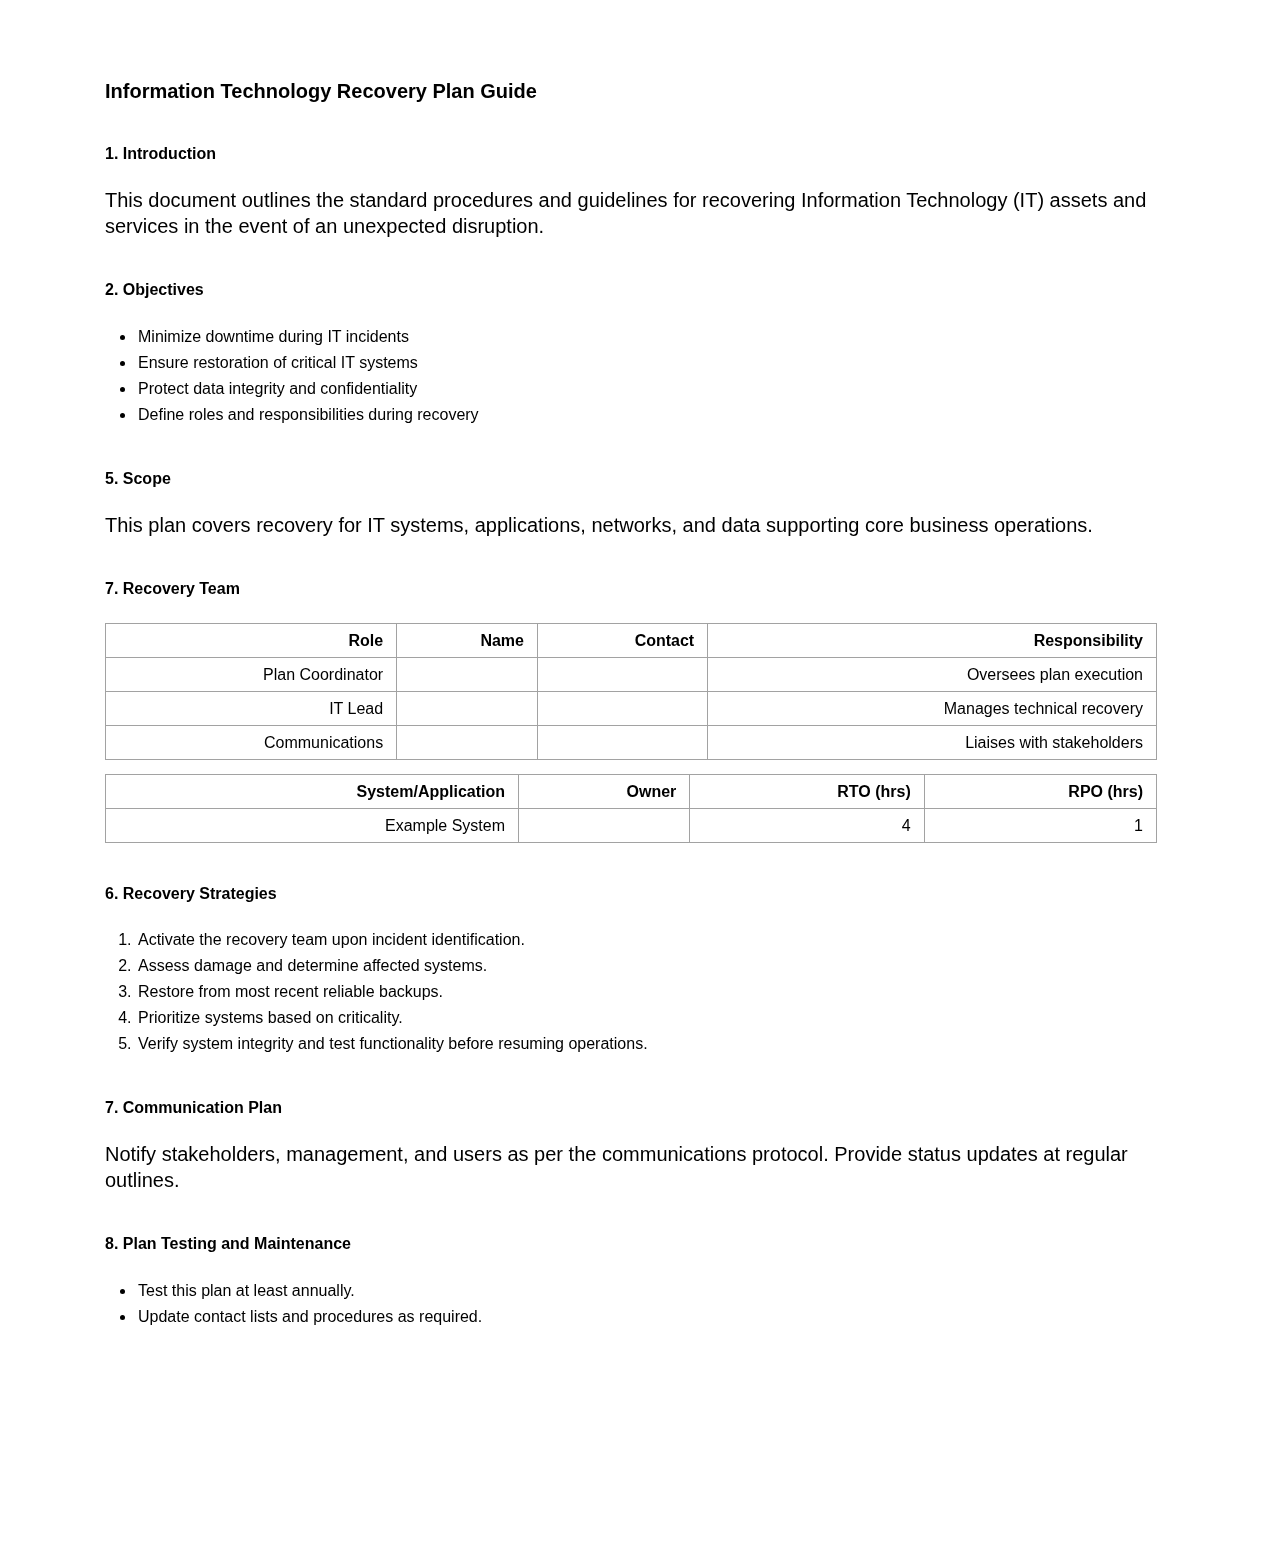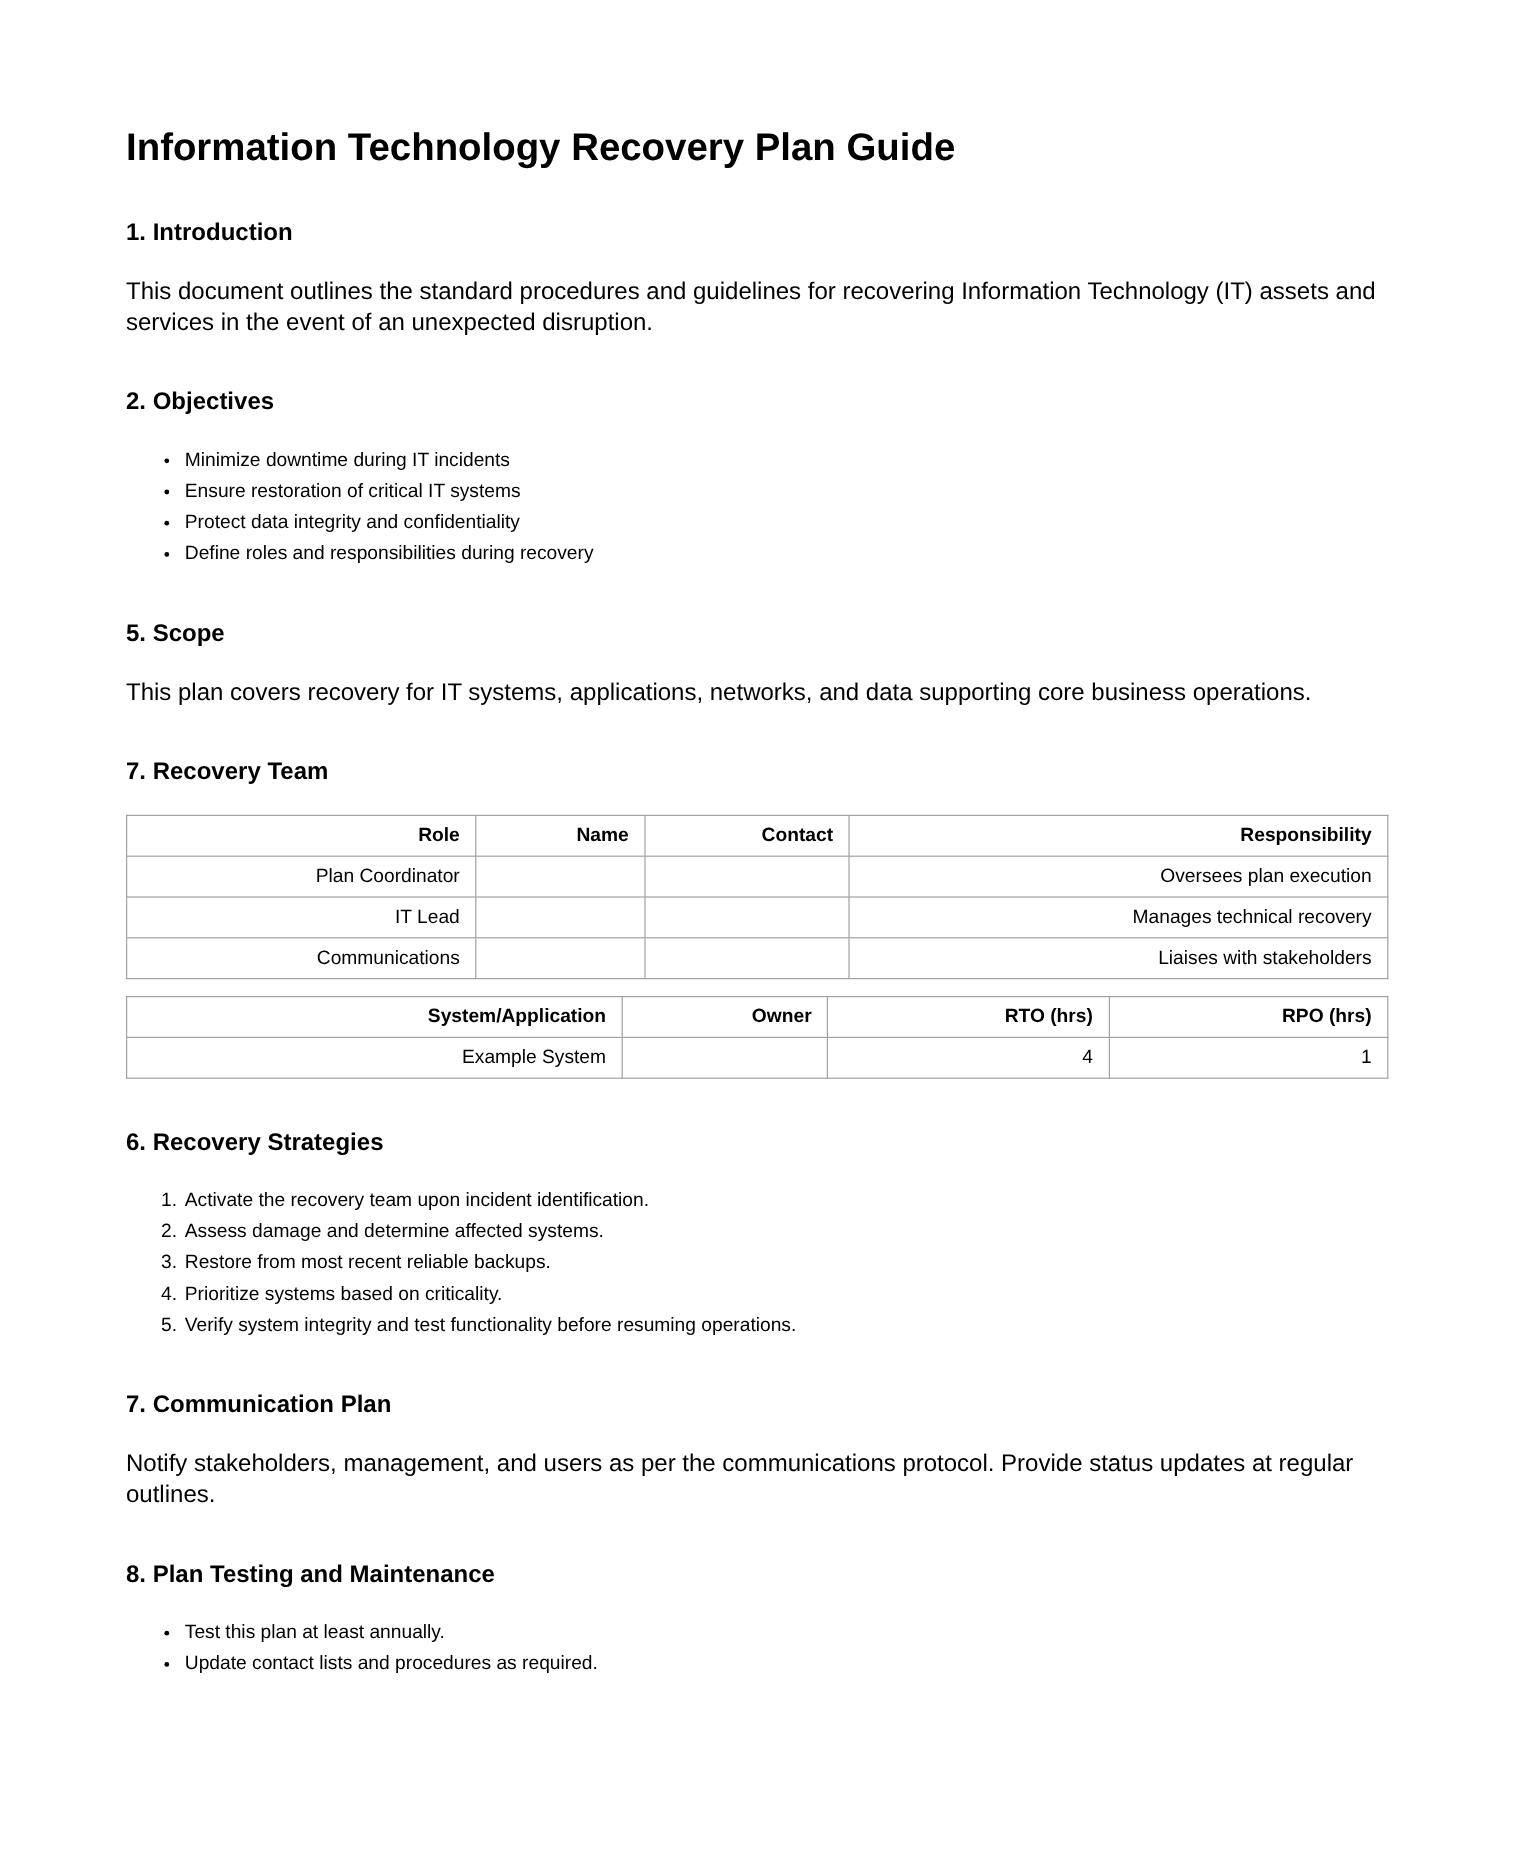--- a/index.html
+++ b/index.html
@@ -11,41 +11,41 @@
     width: 1263px;
     min-height: 1549px;
     font-family: "Liberation Sans", sans-serif;
     color: #000000;
   }
   .page {
     padding: 0 106px 60px 105px;
     box-sizing: border-box;
   }
   h1.doc-title {
-    font-size: 32px;
+    font-size: 20px;
     font-weight: bold;
     line-height: 1.15;
     margin: 0;
-    padding-top: 104px;
+    padding-top: 80px;
   }
   h2.section-heading {
-    font-size: 20px;
+    font-size: 16px;
     font-weight: bold;
     line-height: 1.15;
     margin: 42px 0 24px 0;
   }
   p.body-text {
     font-size: 20px;
     line-height: 26px;
     margin: 0;
   }
   ul.bullet-list, ol.numbered-list {
     font-size: 16px;
     line-height: 26px;
-    margin: 16px;
+    margin: 0;
     padding-left: 31px;
   }
   ul.bullet-list li, ol.numbered-list li {
     padding-left: 2px;
   }
   table.doc-table {
     width: 100%;
     border-collapse: collapse;
     table-layout: fixed;
     margin-top: 14px;

